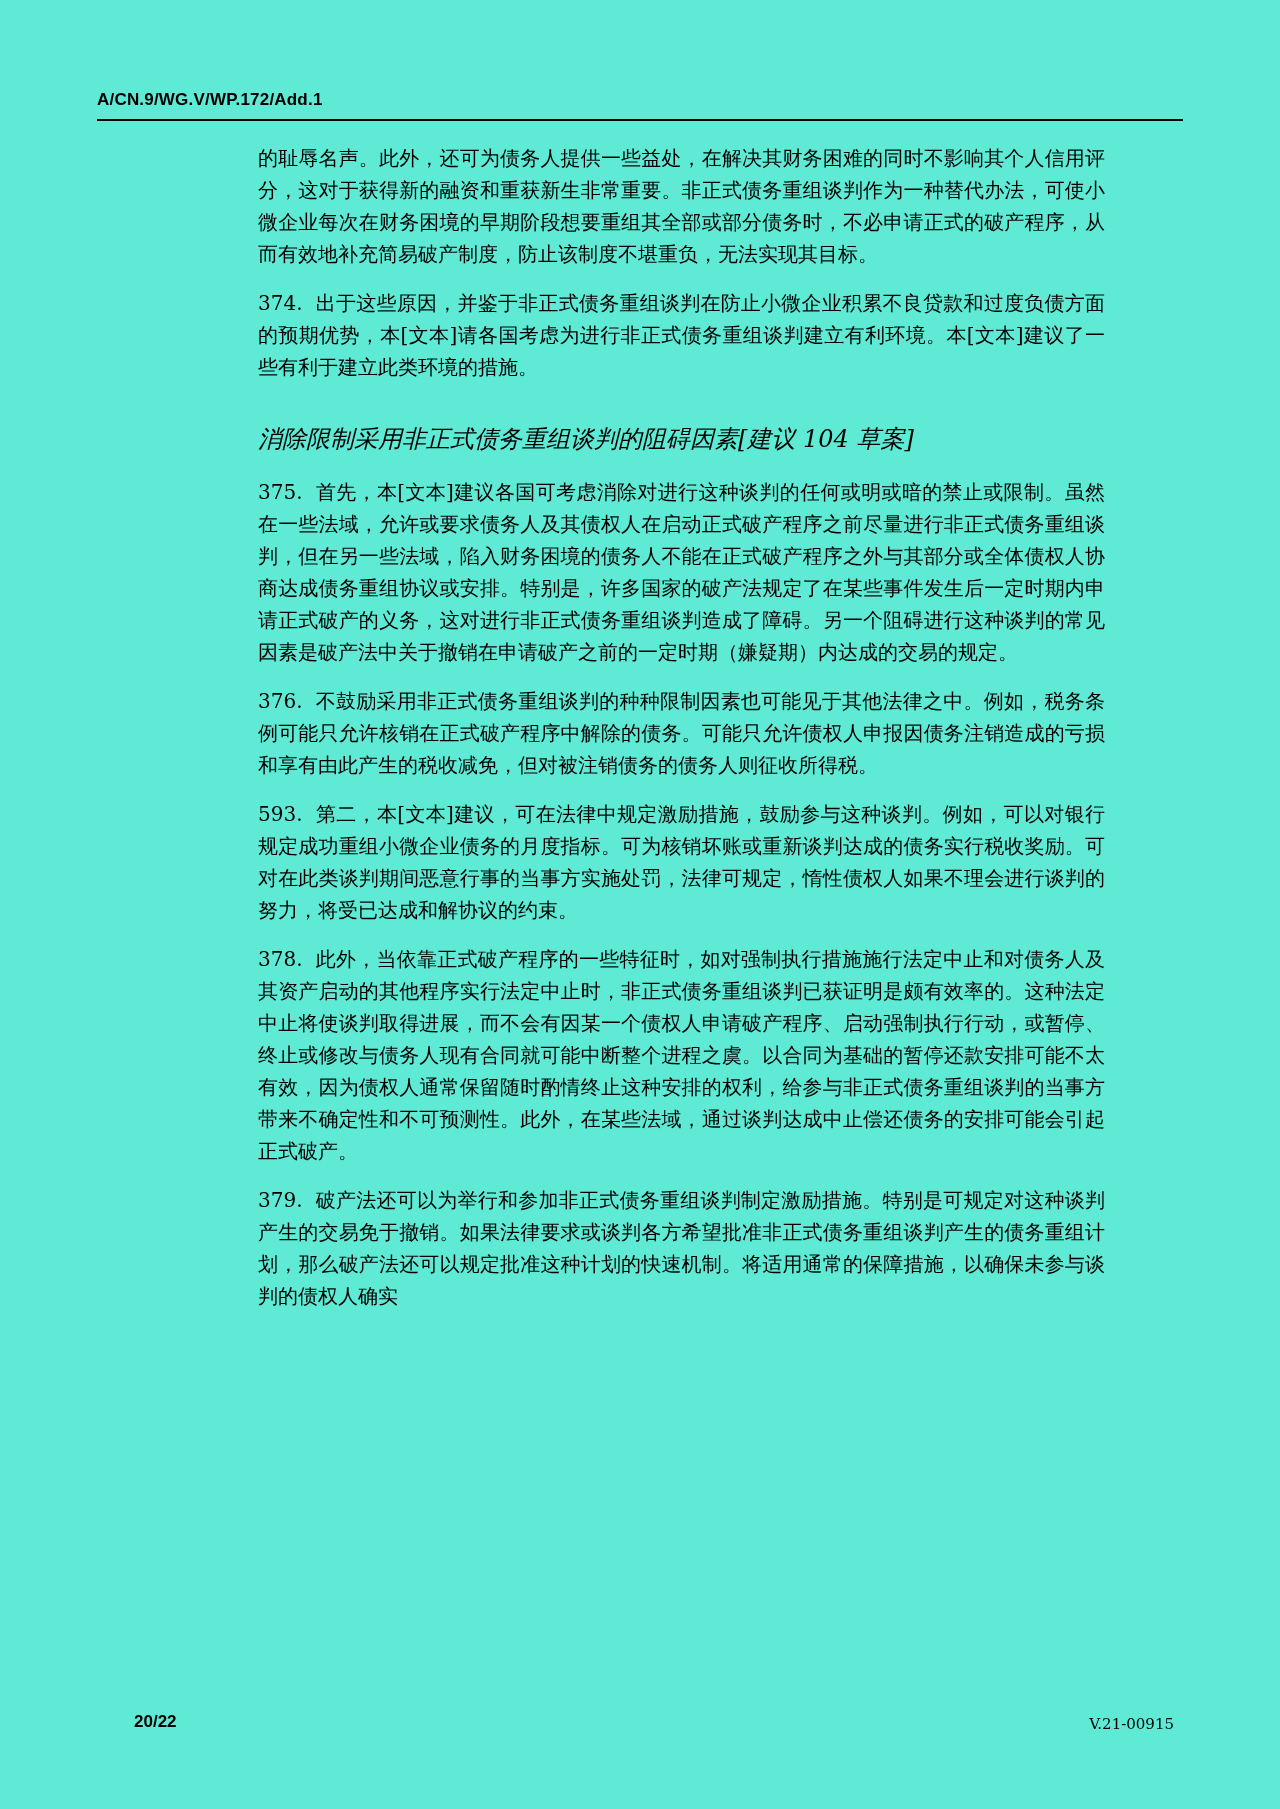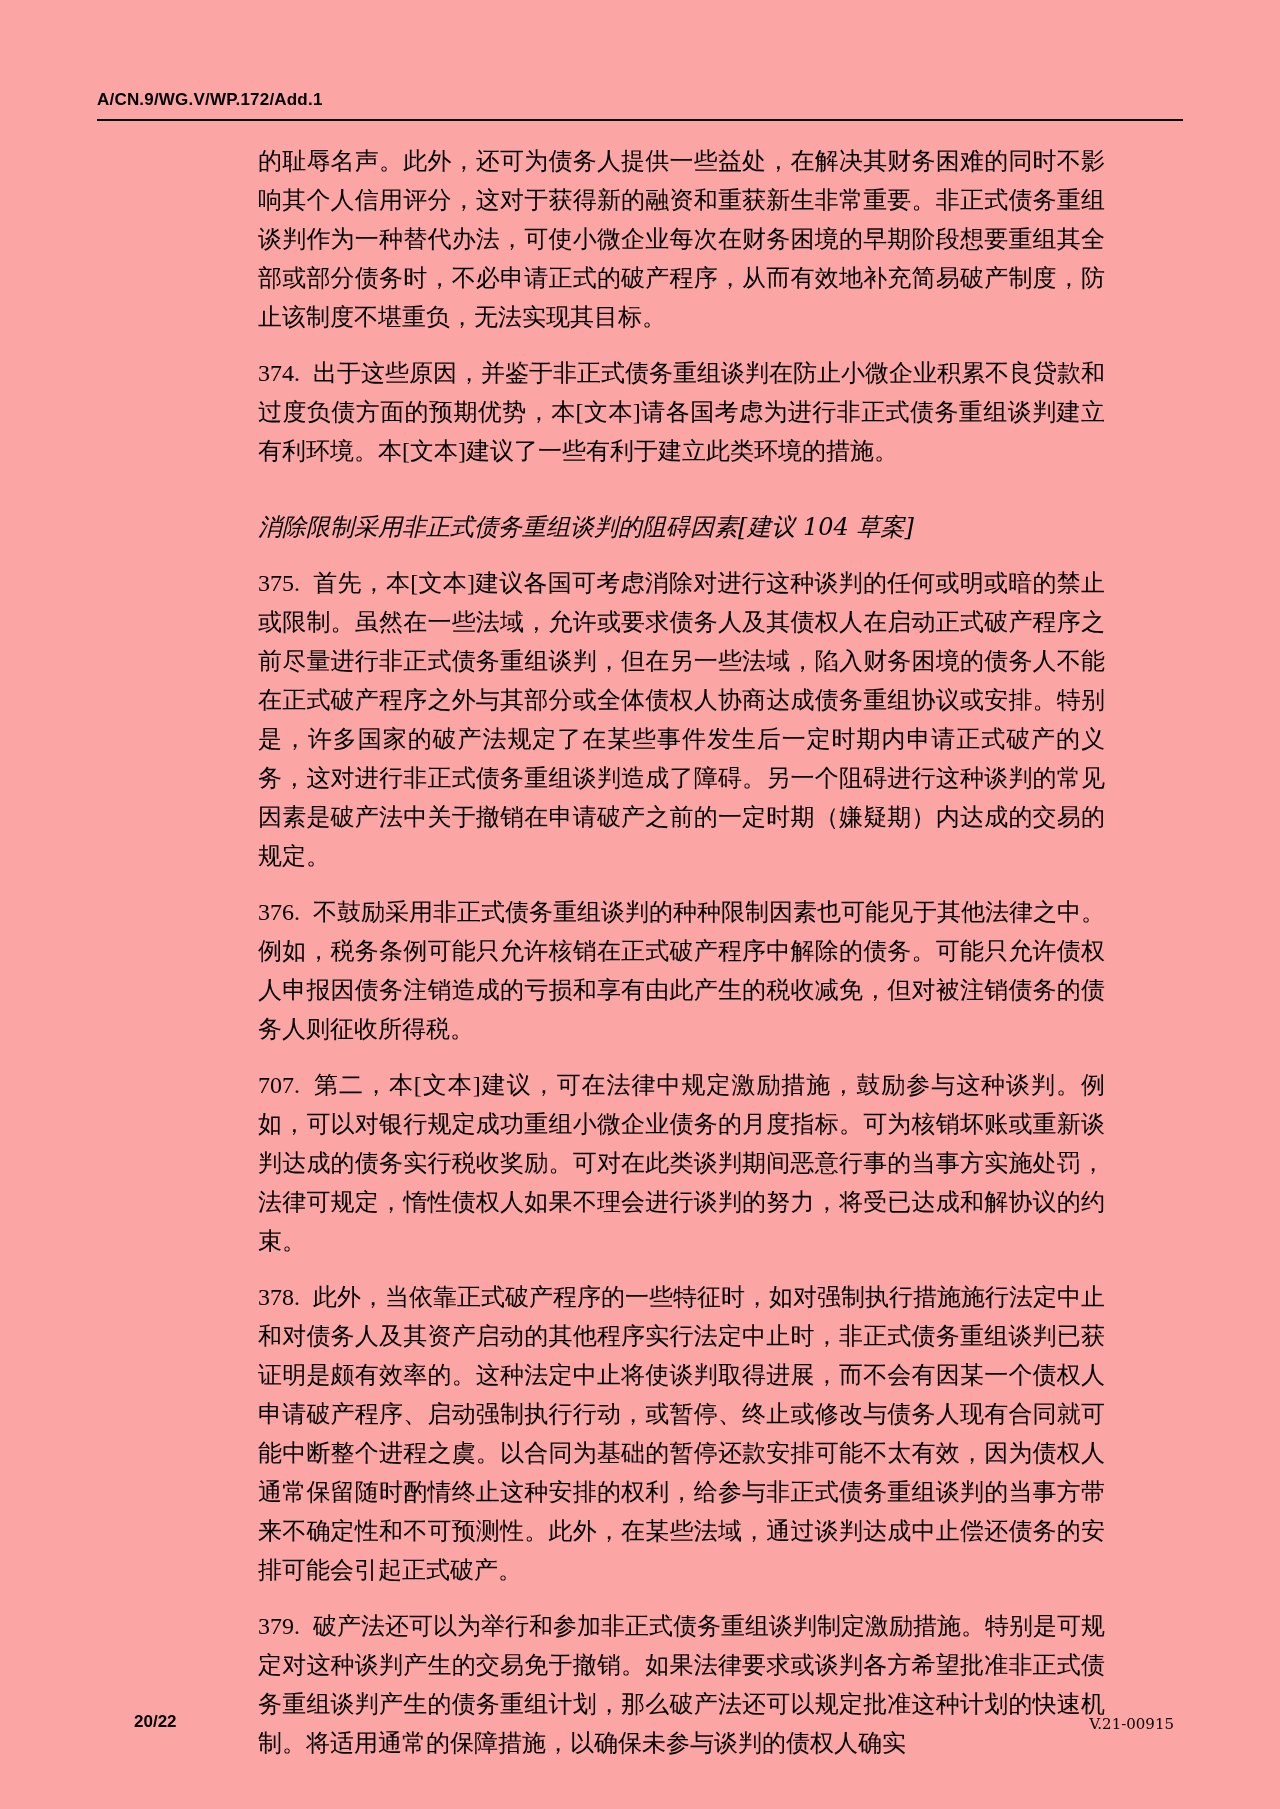--- a/index.html
+++ b/index.html
@@ -1,20 +1,20 @@
 <!DOCTYPE html>
 <html><head>
 <meta charset="utf-8">
 <style>
   html, body { margin: 0; padding: 0; background: #ffffff; }
   .page {
     position: relative;
     width: 1280px;
     height: 1809px;
-    background: #fca5a5;
+    background: #5eead4;
     color: #000000;
     font-family: "DejaVu Serif", serif;
     overflow: hidden;
   }
   .doc-header {
     position: absolute;
     left: 97px;
     right: 97px;
     top: 90px;
   }
@@ -29,25 +29,24 @@
     border-bottom: 2px solid #000000;
     height: 0;
   }
   .content {
     position: absolute;
     left: 258px;
     width: 847px;
     top: 142px;
   }
   .para {
-    font-size: 24px;
-    line-height: 39px;
+    font-size: 20px;
+    line-height: 32px;
     text-align: justify;
     margin: 0 0 17px 0;
-    font-family: Liberation Serif, serif;
   }
   .para-num {
     padding-right: 13px;
   }
   .heading {
     font-size: 24px;
     line-height: 36px;
     font-style: italic;
     text-align: left;
     margin: 38px 0 19px 0;
@@ -79,21 +78,21 @@
     <div class="header-rule"></div>
   </div>
 
   <div class="content">
     <div>
         <div class="para"><span>的耻辱名声。此外，还可为债务人提供一些益处，在解决其财务困难的同时不影响其个人信用评分，这对于获得新的融资和重获新生非常重要。非正式债务重组谈判作为一种替代办法，可使小微企业每次在财务困境的早期阶段想要重组其全部或部分债务时，不必申请正式的破产程序，从而有效地补充简易破产制度，防止该制度不堪重负，无法实现其目标。</span></div>
         <div class="para"><span class="para-num">374.</span><span>出于这些原因，并鉴于非正式债务重组谈判在防止小微企业积累不良贷款和过度负债方面的预期优势，本[文本]请各国考虑为进行非正式债务重组谈判建立有利环境。本[文本]建议了一些有利于建立此类环境的措施。</span></div>
         <div class="heading"><span>消除限制采用非正式债务重组谈判的阻碍因素[建议 104 草案]</span></div>
         <div class="para"><span class="para-num">375.</span><span>首先，本[文本]建议各国可考虑消除对进行这种谈判的任何或明或暗的禁止或限制。虽然在一些法域，允许或要求债务人及其债权人在启动正式破产程序之前尽量进行非正式债务重组谈判，但在另一些法域，陷入财务困境的债务人不能在正式破产程序之外与其部分或全体债权人协商达成债务重组协议或安排。特别是，许多国家的破产法规定了在某些事件发生后一定时期内申请正式破产的义务，这对进行非正式债务重组谈判造成了障碍。另一个阻碍进行这种谈判的常见因素是破产法中关于撤销在申请破产之前的一定时期（嫌疑期）内达成的交易的规定。</span></div>
         <div class="para"><span class="para-num">376.</span><span>不鼓励采用非正式债务重组谈判的种种限制因素也可能见于其他法律之中。例如，税务条例可能只允许核销在正式破产程序中解除的债务。可能只允许债权人申报因债务注销造成的亏损和享有由此产生的税收减免，但对被注销债务的债务人则征收所得税。</span></div>
-        <div class="para"><span class="para-num">707.</span><span>第二，本[文本]建议，可在法律中规定激励措施，鼓励参与这种谈判。例如，可以对银行规定成功重组小微企业债务的月度指标。可为核销坏账或重新谈判达成的债务实行税收奖励。可对在此类谈判期间恶意行事的当事方实施处罚，法律可规定，惰性债权人如果不理会进行谈判的努力，将受已达成和解协议的约束。</span></div>
+        <div class="para"><span class="para-num">593.</span><span>第二，本[文本]建议，可在法律中规定激励措施，鼓励参与这种谈判。例如，可以对银行规定成功重组小微企业债务的月度指标。可为核销坏账或重新谈判达成的债务实行税收奖励。可对在此类谈判期间恶意行事的当事方实施处罚，法律可规定，惰性债权人如果不理会进行谈判的努力，将受已达成和解协议的约束。</span></div>
         <div class="para"><span class="para-num">378.</span><span>此外，当依靠正式破产程序的一些特征时，如对强制执行措施施行法定中止和对债务人及其资产启动的其他程序实行法定中止时，非正式债务重组谈判已获证明是颇有效率的。这种法定中止将使谈判取得进展，而不会有因某一个债权人申请破产程序、启动强制执行行动，或暂停、终止或修改与债务人现有合同就可能中断整个进程之虞。以合同为基础的暂停还款安排可能不太有效，因为债权人通常保留随时酌情终止这种安排的权利，给参与非正式债务重组谈判的当事方带来不确定性和不可预测性。此外，在某些法域，通过谈判达成中止偿还债务的安排可能会引起正式破产。</span></div>
         <div class="para"><span class="para-num">379.</span><span>破产法还可以为举行和参加非正式债务重组谈判制定激励措施。特别是可规定对这种谈判产生的交易免于撤销。如果法律要求或谈判各方希望批准非正式债务重组谈判产生的债务重组计划，那么破产法还可以规定批准这种计划的快速机制。将适用通常的保障措施，以确保未参与谈判的债权人确实</span></div>
       </div>
   </div>
 
   <div class="footer-page">20/22</div>
 
   <div class="footer-job">V.21-00915</div>
 
 </div>

